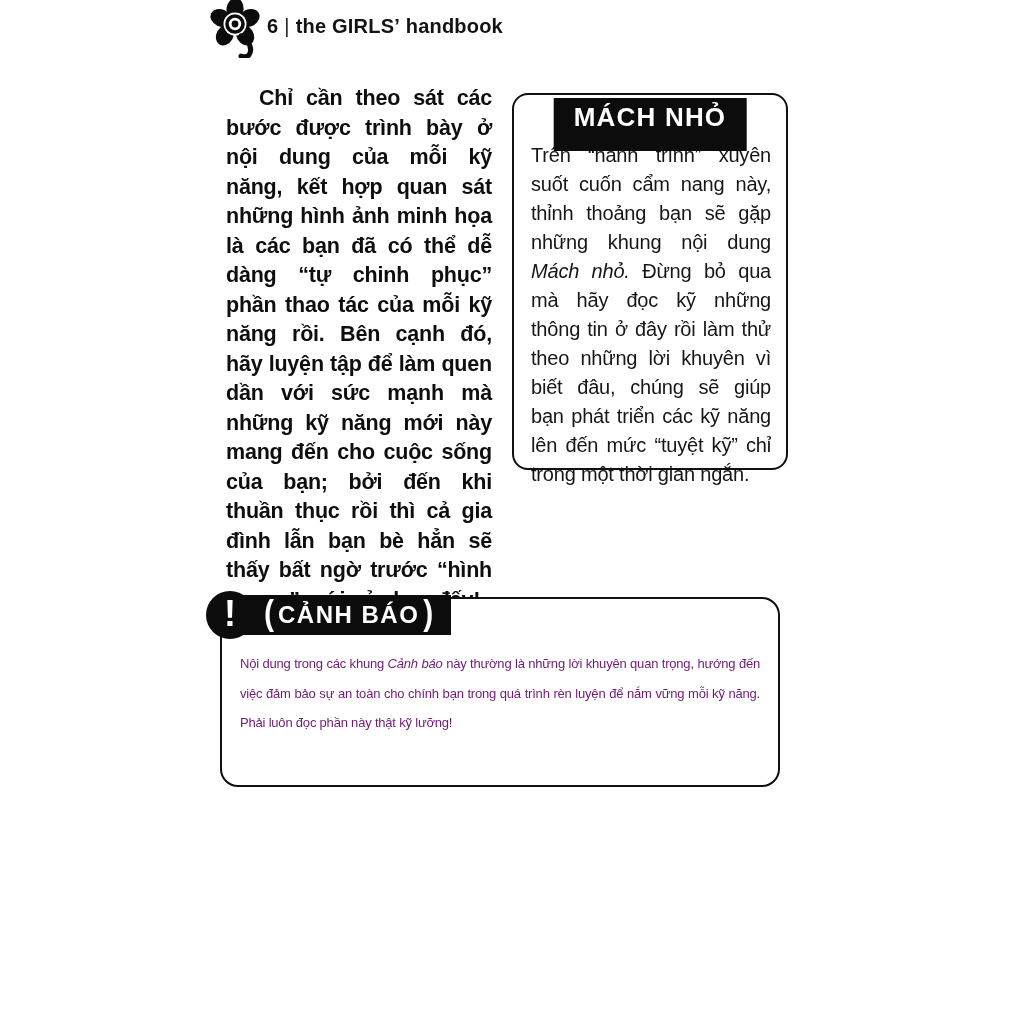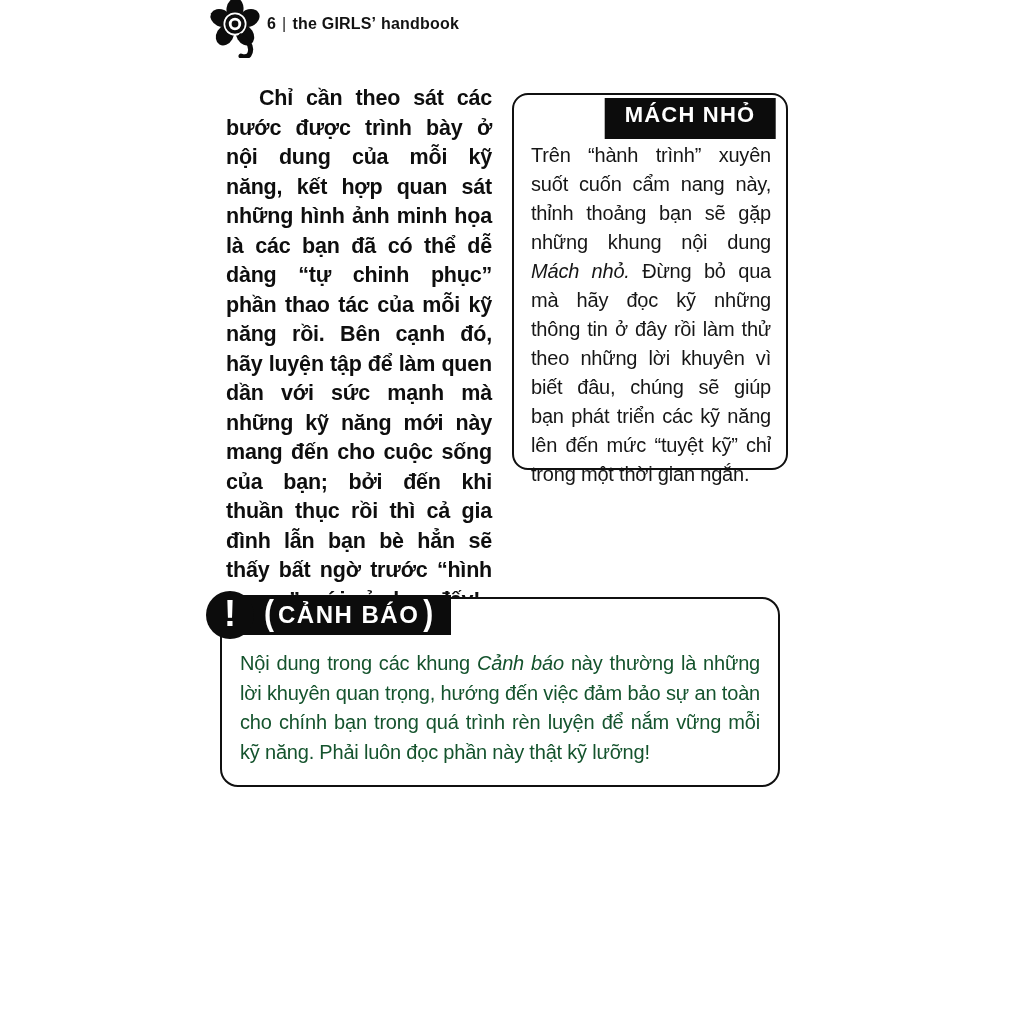--- a/index.html
+++ b/index.html
@@ -11,21 +11,21 @@
     position:relative;
     overflow:hidden;
   }
   .page{position:absolute;inset:0;}
 
   
   .header{position:absolute;left:205px;top:-2px;height:60px;}
   .flower{position:absolute;left:0;top:0;width:60px;height:60px;}
   .header-text{
     position:absolute;left:62px;top:17px;white-space:nowrap;
-    font-size:16px;font-weight:600;letter-spacing:.2px;color:#131313;
+    font-size:20px;font-weight:600;letter-spacing:.2px;color:#131313;
   }
   .header-text .sep{font-weight:400;padding:0 6px;color:#222;}
   .header-text .b{font-weight:900;}
 
   
   .intro{
     position:absolute;left:226px;top:84px;width:266px;
     font-size:21.5px;line-height:29.5px;font-weight:600;
     text-align:justify;text-align-last:left;
     text-indent:33px;letter-spacing:-.2px;color:#0e0e0e;
@@ -33,22 +33,22 @@
 
   
   .tipbox{
     position:absolute;left:512px;top:93px;width:276px;height:377px;
     border:2.5px solid #101010;border-radius:16px;background:#fff;
     box-sizing:border-box;
   }
   .tipbadge{
     position:absolute;top:3px;left:50%;transform:translateX(-50%);
     background:#0c0c0c;color:#ffffff;
-    font-size:22px;font-weight:800;letter-spacing:1.2px;
-    padding:4px 20px 11px 20px;white-space:nowrap;margin-left:40px;
+    font-size:26px;font-weight:800;letter-spacing:1.2px;
+    padding:4px 20px 18px 20px;white-space:nowrap;
   }
   .tipbody{
     margin:46px 15px 12px 17px;
     font-size:20px;line-height:29px;
     text-align:justify;text-align-last:left;
     letter-spacing:-.2px;color:#161616;
   }
   .tipbody em, .warnbody em{font-style:italic;}
 
   
@@ -76,23 +76,23 @@
   .warntitle{
     font-size:24px;font-weight:800;letter-spacing:1.5px;white-space:nowrap;
     padding:0 4px;
   }
   .bracket{
     display:inline-block;font-size:30px;font-weight:700;
     transform:scaleY(1.15);position:relative;top:-2px;
   }
   .warnbody{
     margin:50px 18px 0 18px;
-    font-size:20px;line-height:29.5px;
+    font-size:13px;line-height:29.5px;
     text-align:justify;text-align-last:left;
-    letter-spacing:-.2px;color:#14532d;
+    letter-spacing:-.2px;color:#701a75;
   }
 </style>
 </head>
 <body>
 
 <div class="page">
 
   <header class="header">
     <svg class="flower" viewBox="0 0 60 60" aria-hidden="true">
       <g fill="#0c0c0c">

